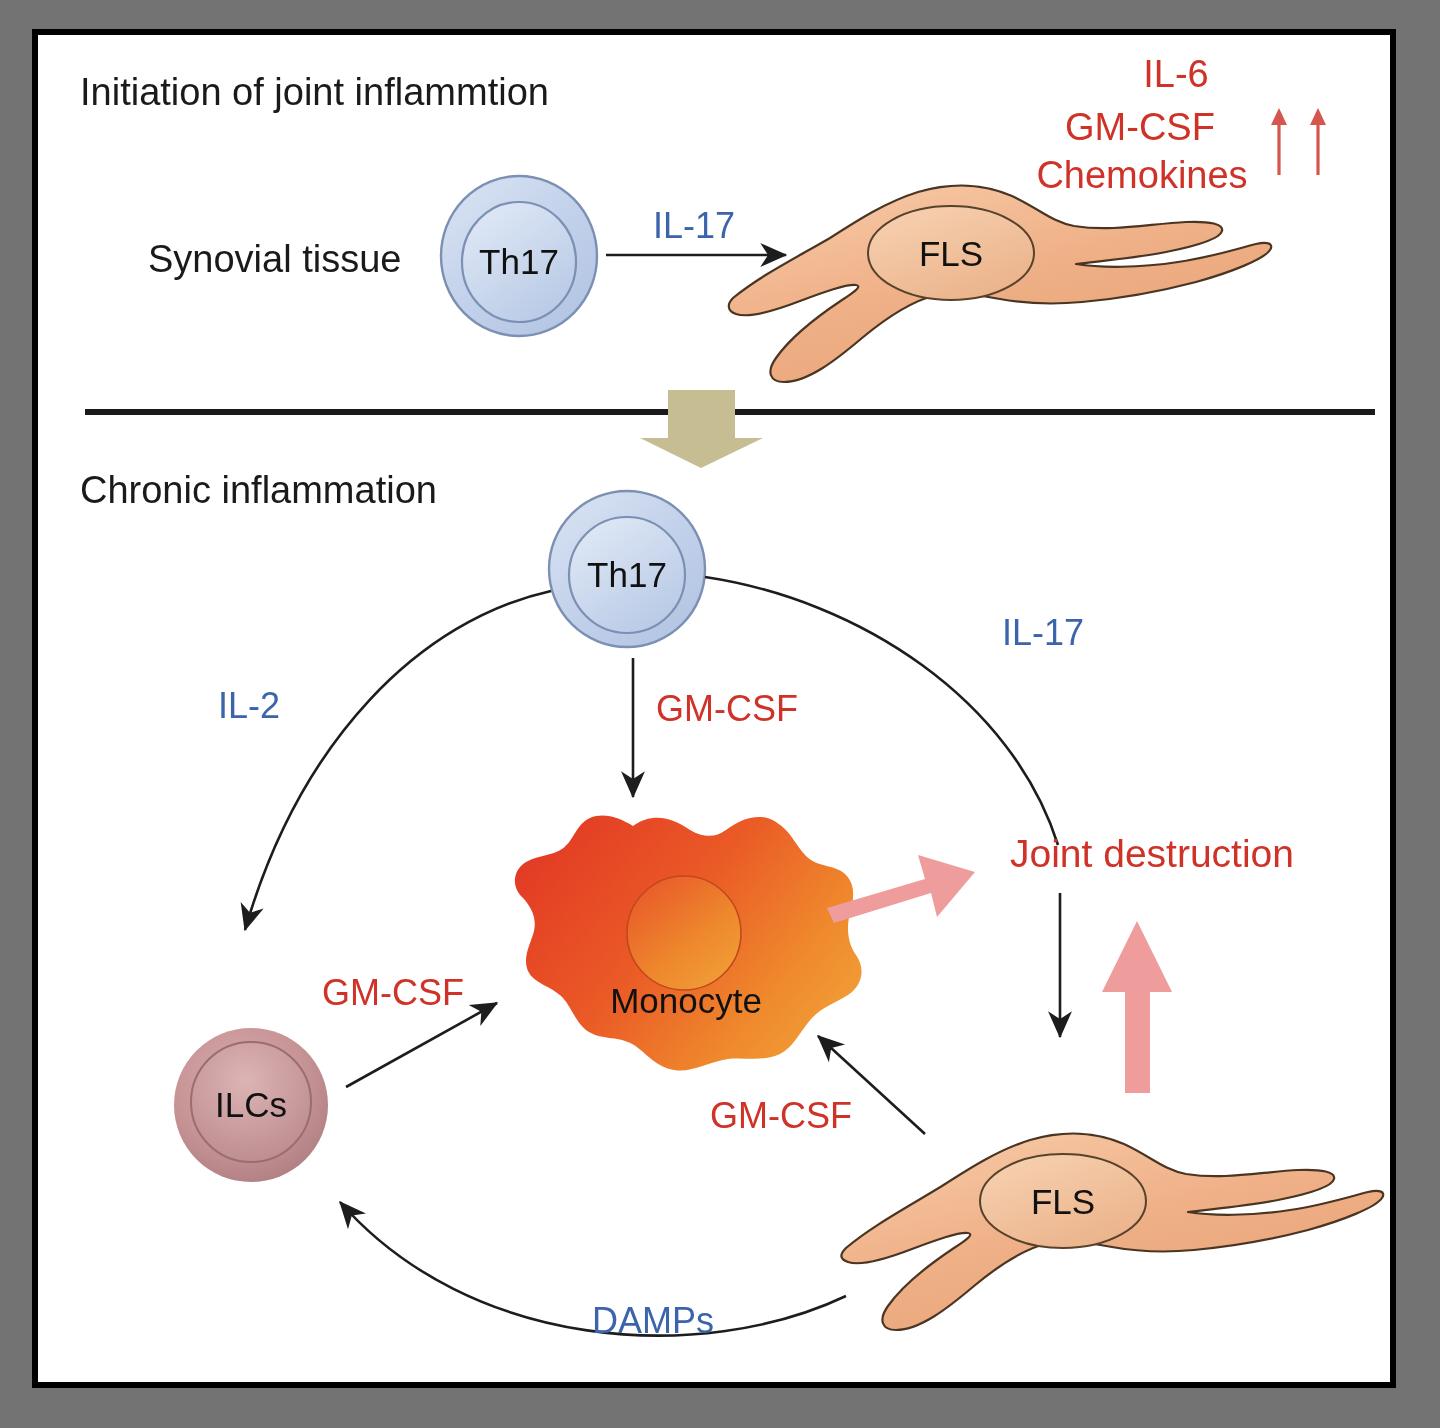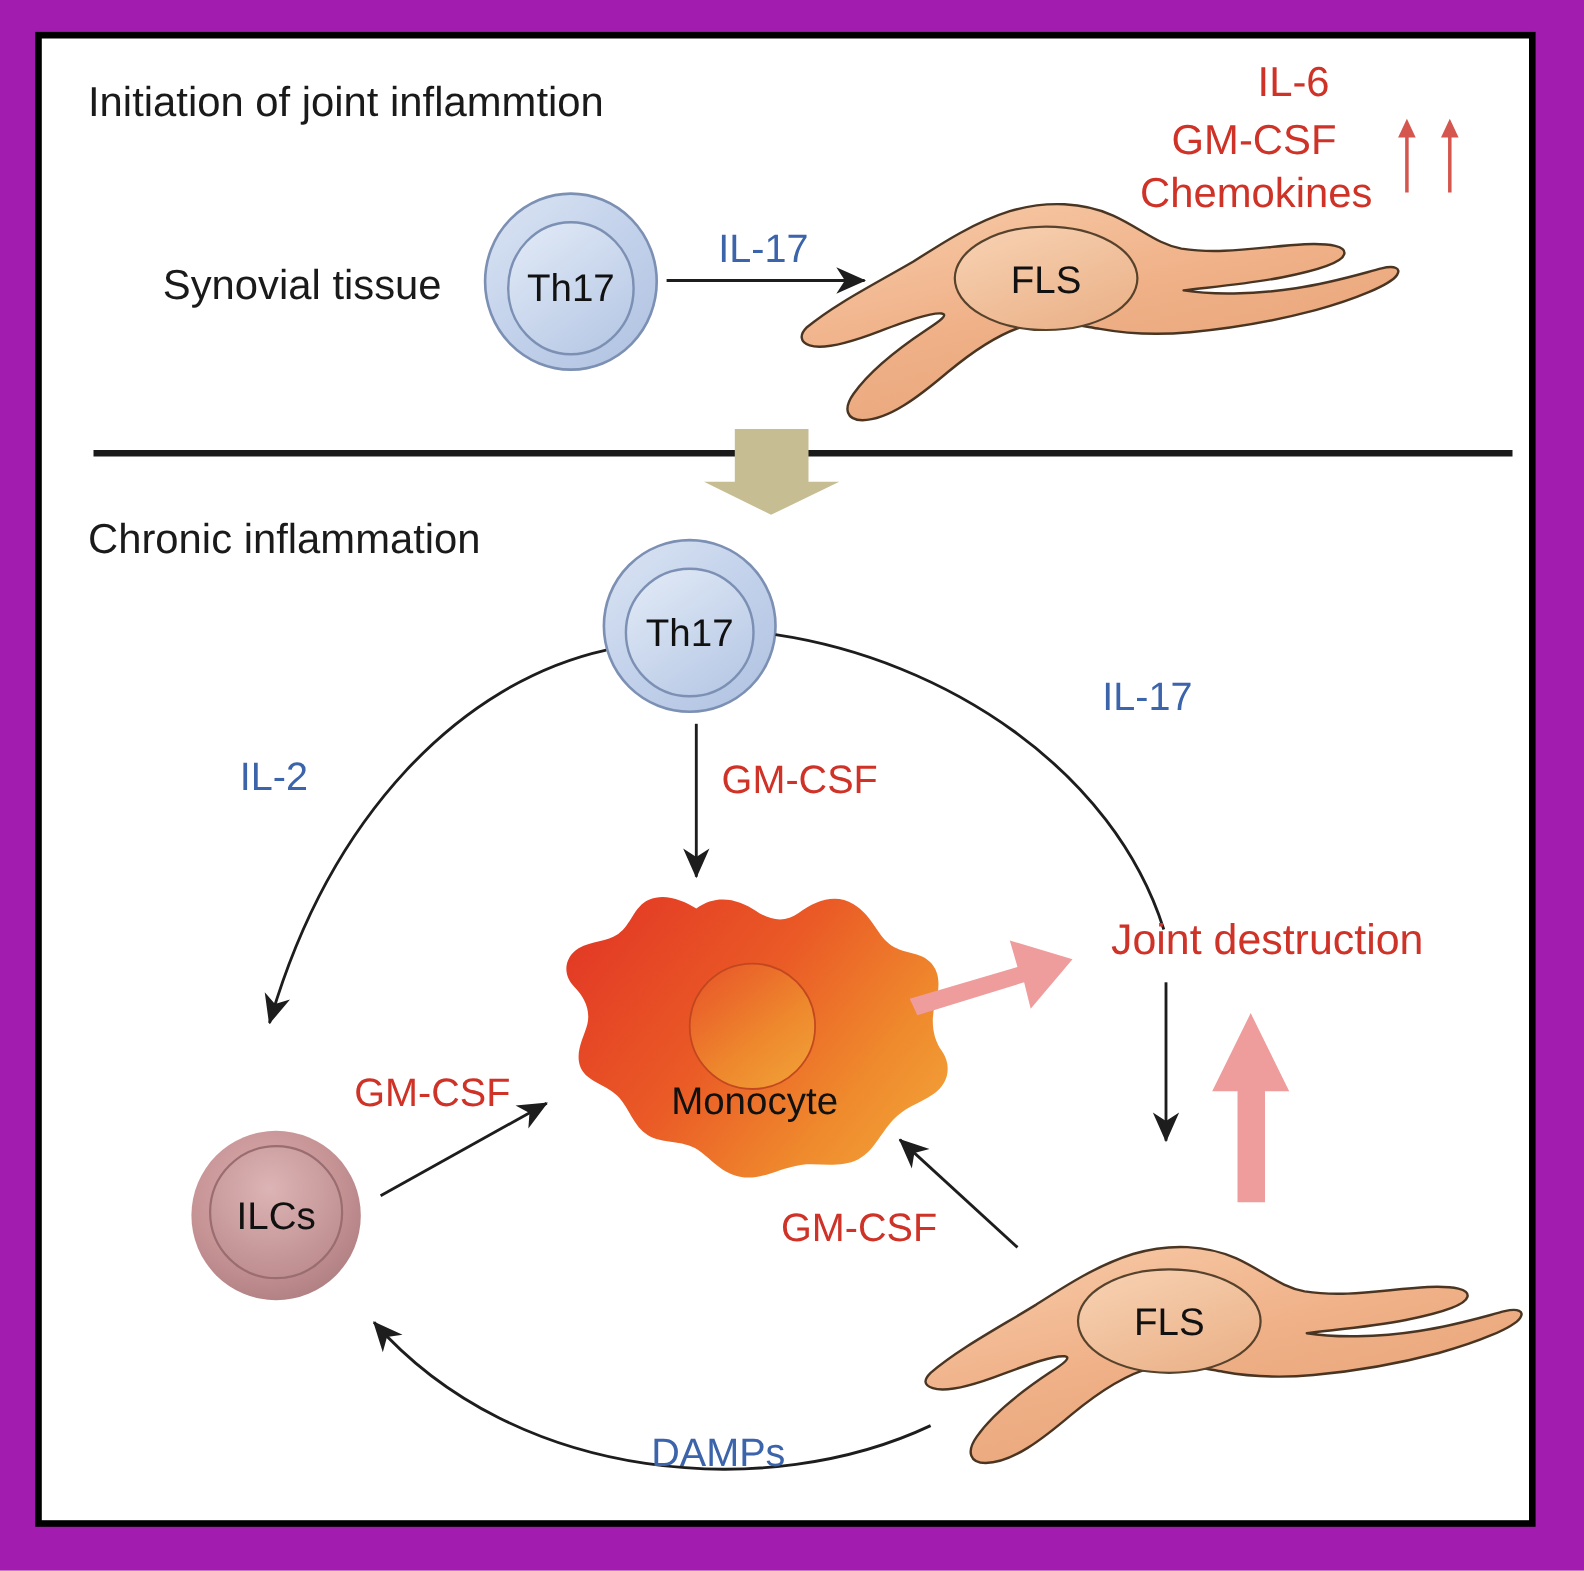--- a/index.html
+++ b/index.html
@@ -5,21 +5,21 @@
 <style>
   html,body{margin:0;padding:0;background:#ffffff;}
   body{
     width:1440px;height:1428px;
     font-family:"Liberation Sans", sans-serif;
     overflow:hidden;
     position:relative;
   }
   #figure-root{
     position:absolute;left:0;top:0;width:1440px;height:1428px;
-    background:#a21caf;
+    background:#737373;
   }
   #figure-svg{display:block;width:1440px;height:1428px;}
   .txt{font-family:"Liberation Sans", sans-serif;}
   .heading{font-size:38px;fill:#1a1a1a;}
   .celllabel{font-size:35px;fill:#111111;}
   .blue{fill:#3c64ab;font-size:36px;}
   .red{fill:#cf3227;font-size:36px;}
   .redbig{fill:#cf3227;font-size:38px;}
 </style>
 </head>

